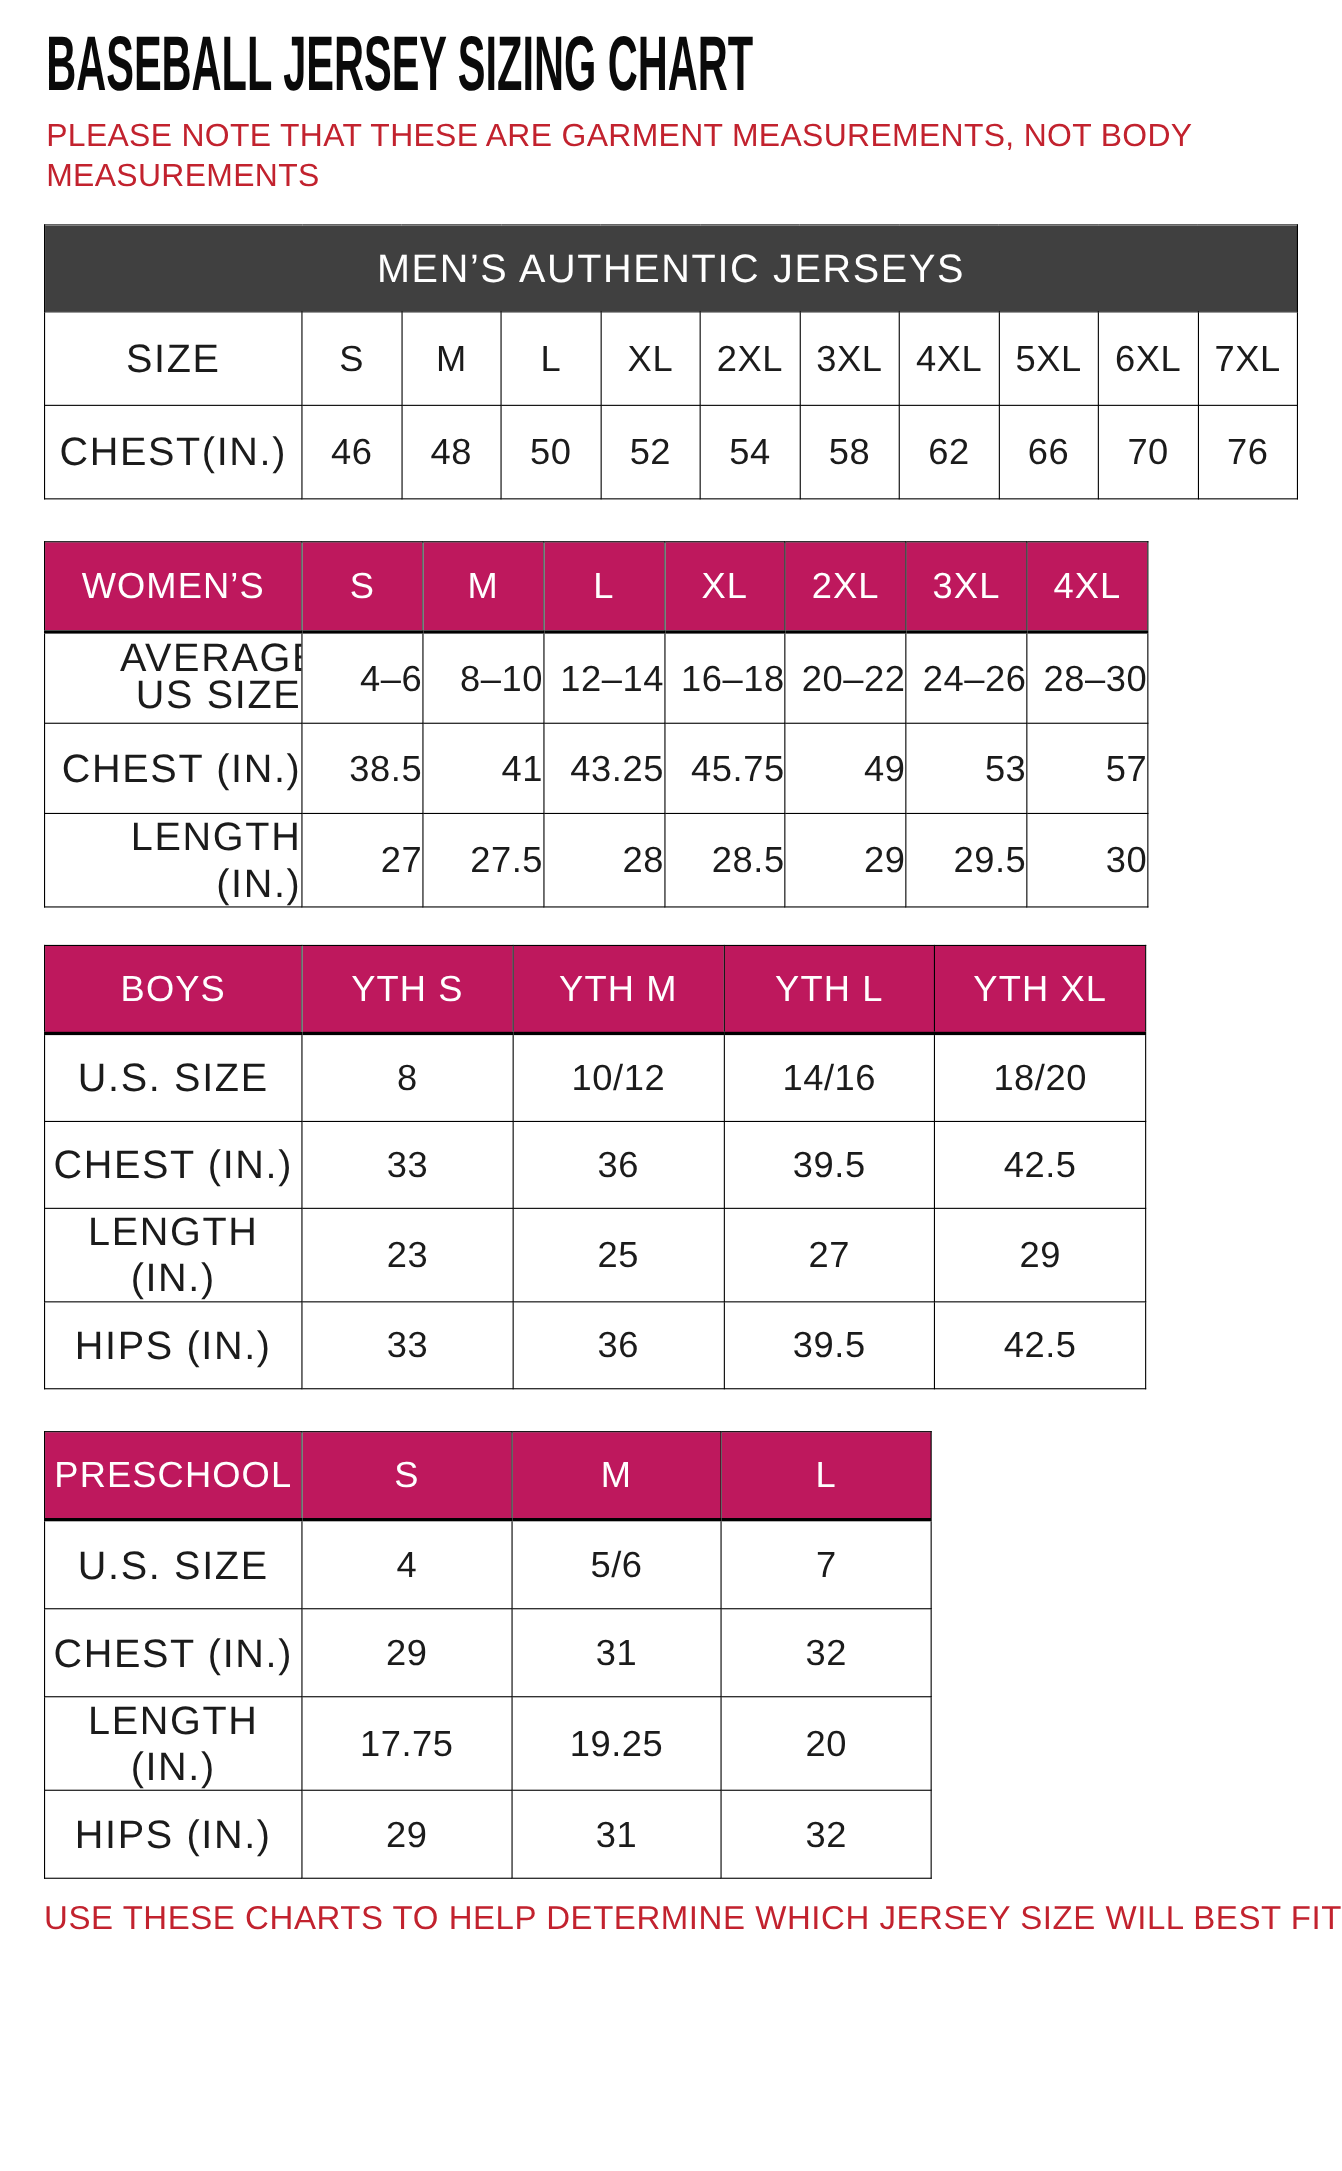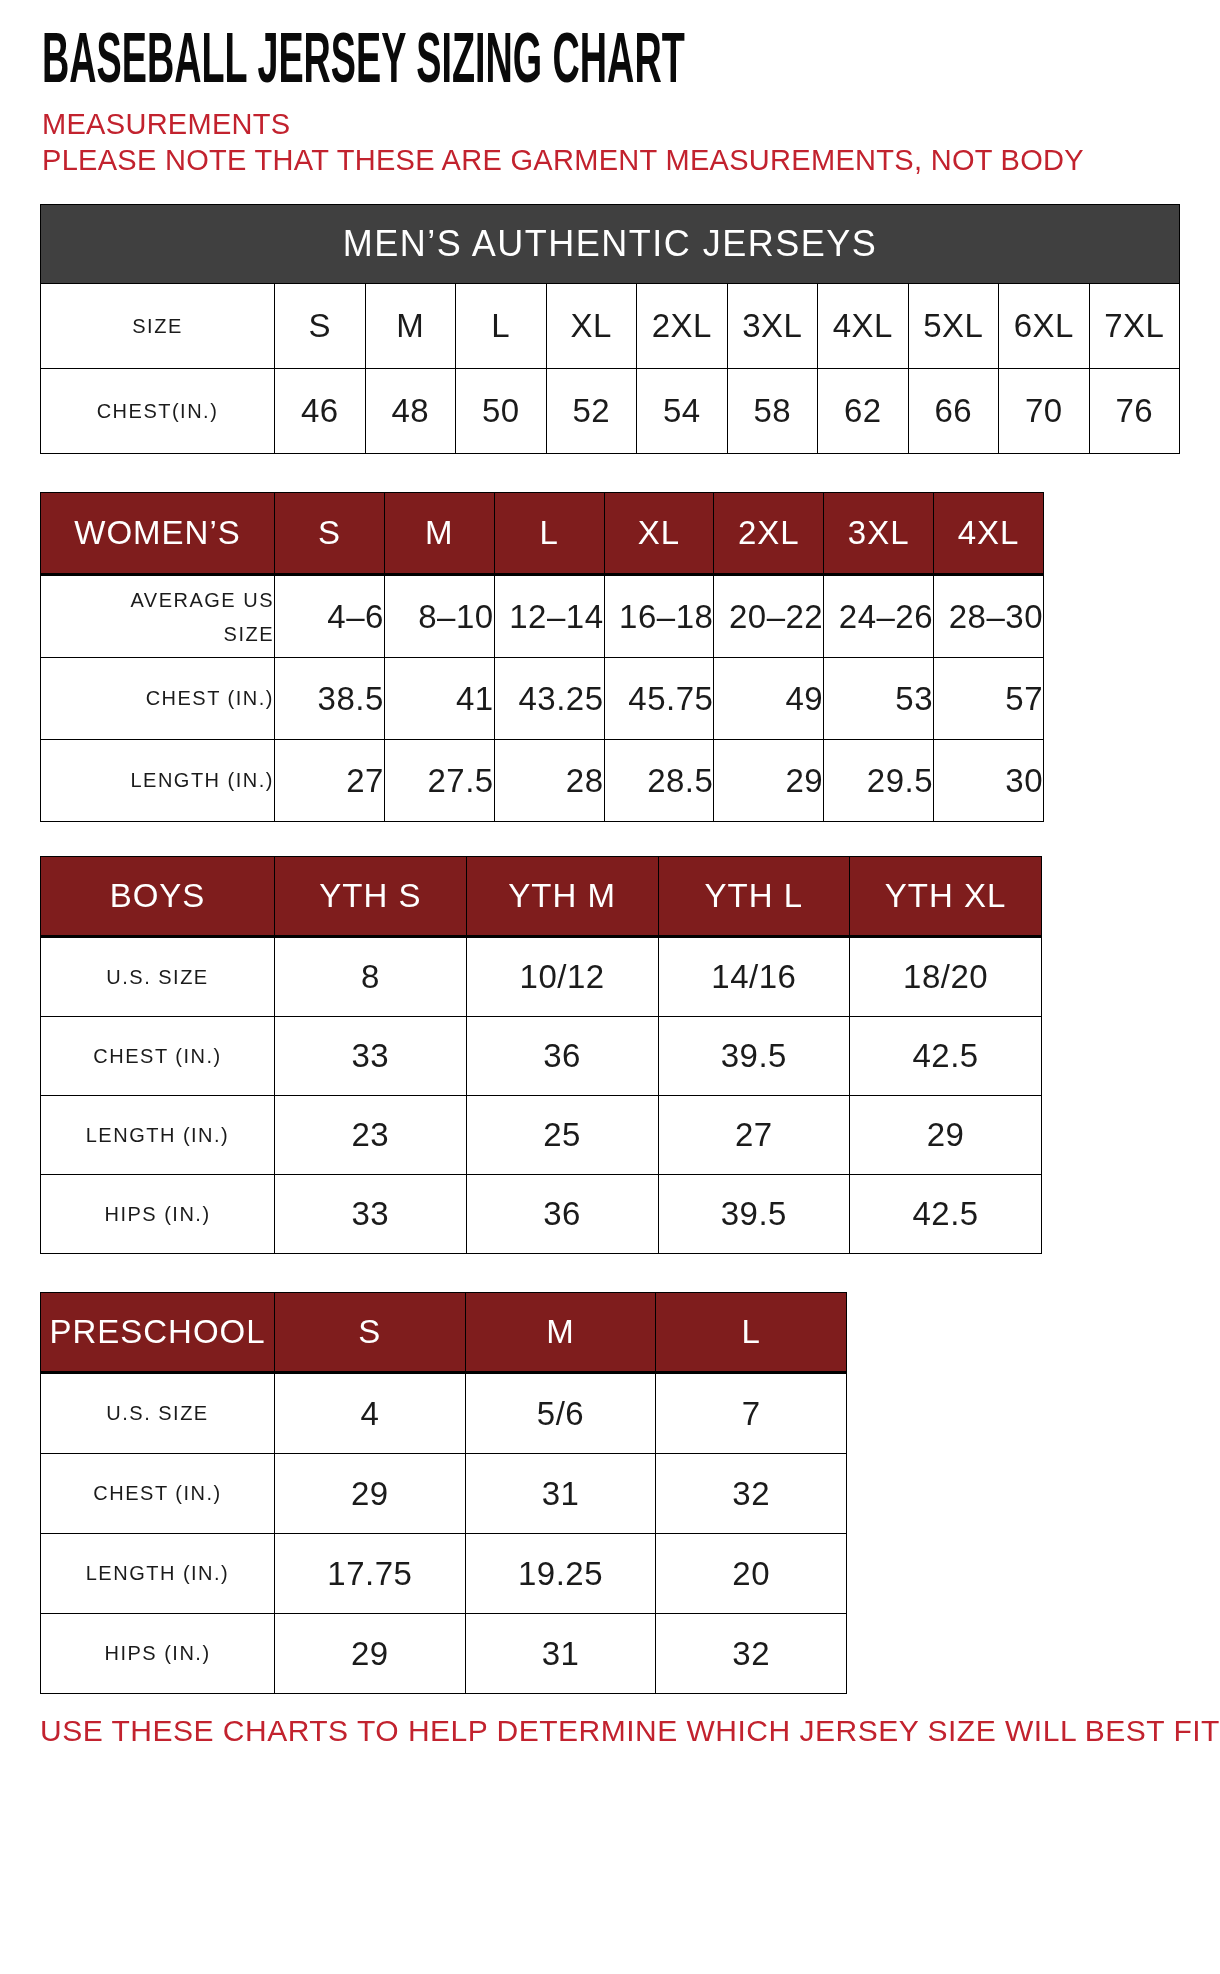--- a/index.html
+++ b/index.html
@@ -46,32 +46,32 @@
     border: 1px solid #000;
     padding: 0;
     font-weight: normal;
     overflow: hidden;
   }
   .size-table td {
     font-size: 33px;
     letter-spacing: 0.5px;
   }
   .row-label {
-    font-size: 20px;
+    font-size: 36px;
     letter-spacing: 1.5px;
   }
   .banner-row th {
     background: #404040;
     color: #ffffff;
     font-size: 36px;
     letter-spacing: 1.5px;
     height: 78px;
   }
   .gray-header th {
-    background: #7f1d1d;
+    background: #be185d;
     color: #ffffff;
     font-size: 33px;
     letter-spacing: 1px;
     border-bottom: 3px solid #000;
   }
   col.label-col { width: 234px; }
 
   table.mens { width: 1140px; margin-bottom: 38px; }
   .mens td, .mens .row-label { height: 84px; }
 
@@ -102,22 +102,22 @@
   }
 </style>
 </head>
 <body>
 
 <div class="content">
 
   <h1 class="page-title">BASEBALL JERSEY SIZING CHART</h1>
 
   <p class="note">
+    <span>PLEASE NOTE THAT THESE ARE GARMENT MEASUREMENTS, NOT BODY</span>
     <span>MEASUREMENTS</span>
-    <span>PLEASE NOTE THAT THESE ARE GARMENT MEASUREMENTS, NOT BODY</span>
   </p>
 
   <table class="size-table mens">
     <colgroup>
         <col class="label-col">
         <col span="10">
       </colgroup>
     <tbody>
         <tr class="banner-row">
       <th colspan="11">MEN’S AUTHENTIC JERSEYS</th>

